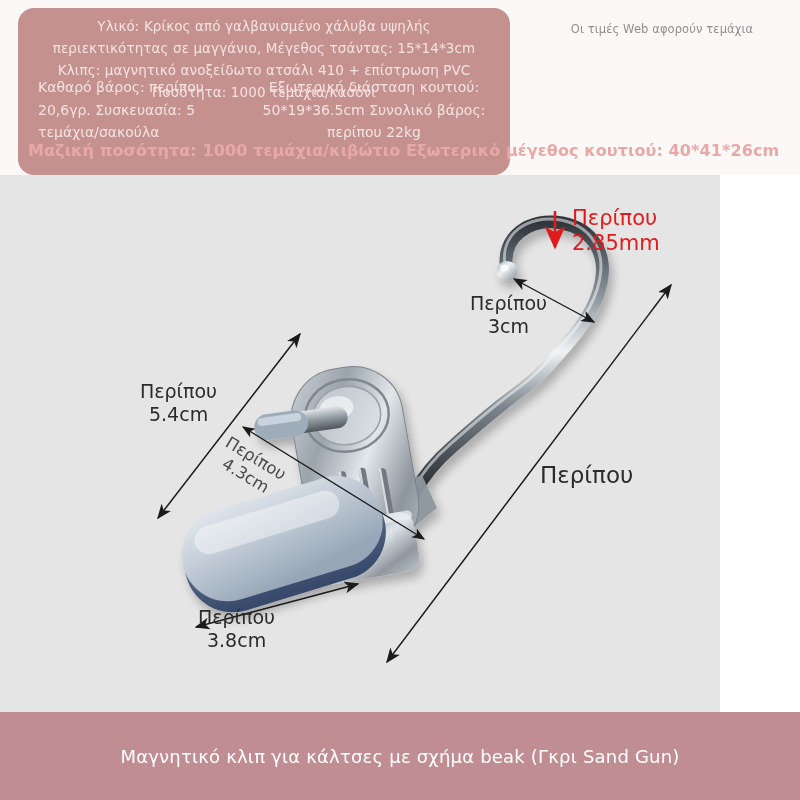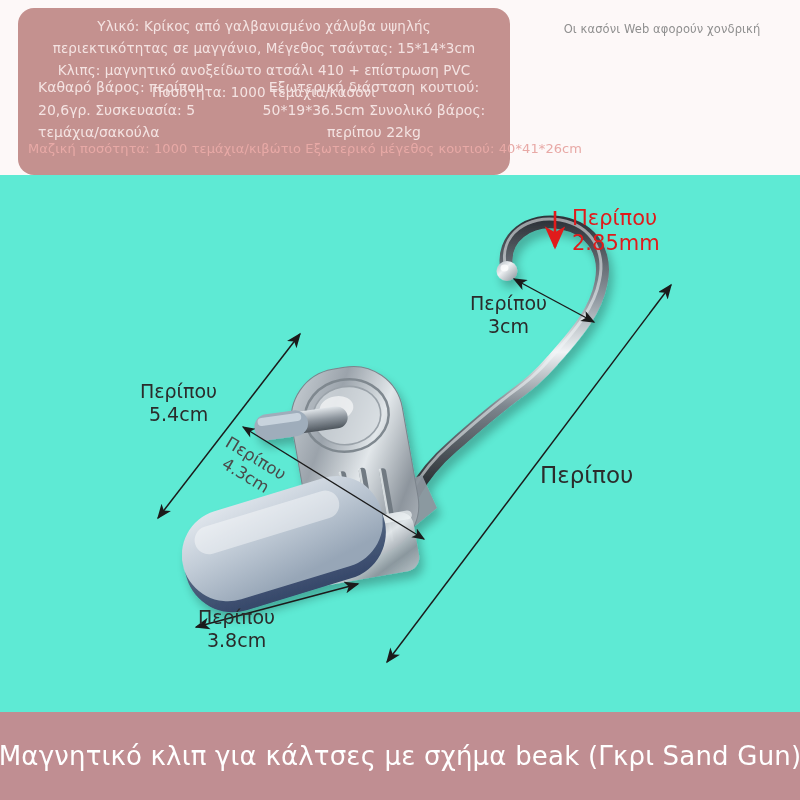--- a/index.html
+++ b/index.html
@@ -60,31 +60,32 @@
     text-align:center;
     color:#8f8f8f;
     font-size:11.5px;
     letter-spacing:0.1px;
   }
 
   #bulk-line {
     position:absolute;
     left:28px; top:141px;
     color:#e8a9a6;
-    font-size:13px;
+    font-size:16px;
     letter-spacing:0.1px;
     white-space:nowrap;
+    font-weight:bold;
   }
 
   
   #figure {
     position:absolute;
     left:0; top:175px;
-    width:800px; height:537px;
-    background:#5eead4;
+    width:720px; height:537px;
+    background:#e5e5e5;
   }
   #figure-svg { position:absolute; left:0; top:0; }
 
   .dim-label {
     position:absolute;
     text-align:center;
     color:#2b2b2b;
     line-height:1.2;
     white-space:nowrap;
   }
@@ -109,40 +110,40 @@
     position:absolute;
     left:0; top:712px;
     width:800px; height:88px;
     background:#c08e92;
     display:flex;
     align-items:center;
     justify-content:center;
   }
   #title-banner-text {
     color:#ffffff;
-    font-size:26px;
+    font-size:18px;
     letter-spacing:0.2px;
     white-space:nowrap;
   }
 </style>
 </head>
 <body>
 
 <div id="spec-area">
 
   <div id="spec-card"></div>
 
   <div id="spec-main">Υλικό: Κρίκος από γαλβανισμένο χάλυβα υψηλής περιεκτικότητας σε μαγγάνιο, Μέγεθος τσάντας: 15*14*3cm Κλιπς: μαγνητικό ανοξείδωτο ατσάλι 410 + επίστρωση PVC Ποσότητα: 1000 τεμάχια/κασόνι</div>
 
   <div id="spec-cols">
     <div id="spec-col-left" class="spec-col">Καθαρό βάρος: περίπου 20,6γρ. Συσκευασία: 5 τεμάχια/σακούλα</div>
     <div id="spec-col-right" class="spec-col">Εξωτερική διάσταση κουτιού: 50*19*36.5cm Συνολικό βάρος: περίπου 22kg</div>
   </div>
 
-  <div id="wholesale-note">Οι κασόνι Web αφορούν χονδρική</div>
+  <div id="wholesale-note">Οι τιμές Web αφορούν τεμάχια</div>
 
   <div id="bulk-line">Μαζική ποσότητα: 1000 τεμάχια/κιβώτιο Εξωτερικό μέγεθος κουτιού: 40*41*26cm</div>
 </div>
 
 <div id="figure">
 
   <svg id="figure-svg" width="800" height="537" viewBox="0 0 800 537">
     <defs>
       <linearGradient id="wireGrad" x1="0" y1="0" x2="0" y2="1">
         <stop offset="0%" stop-color="#2f343a"></stop>

